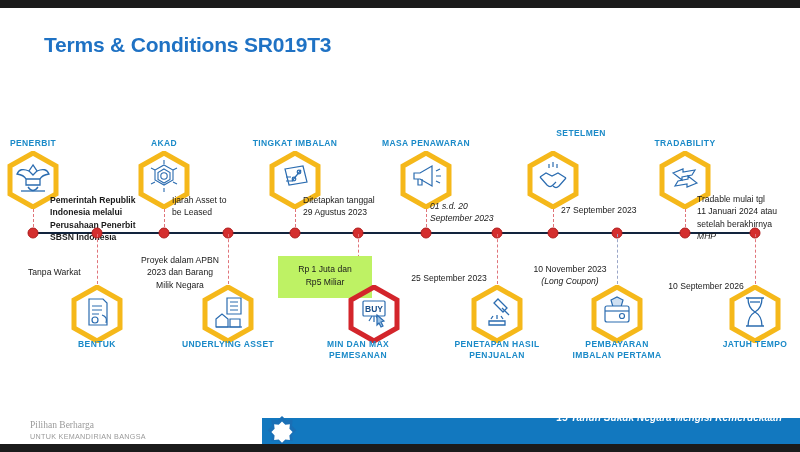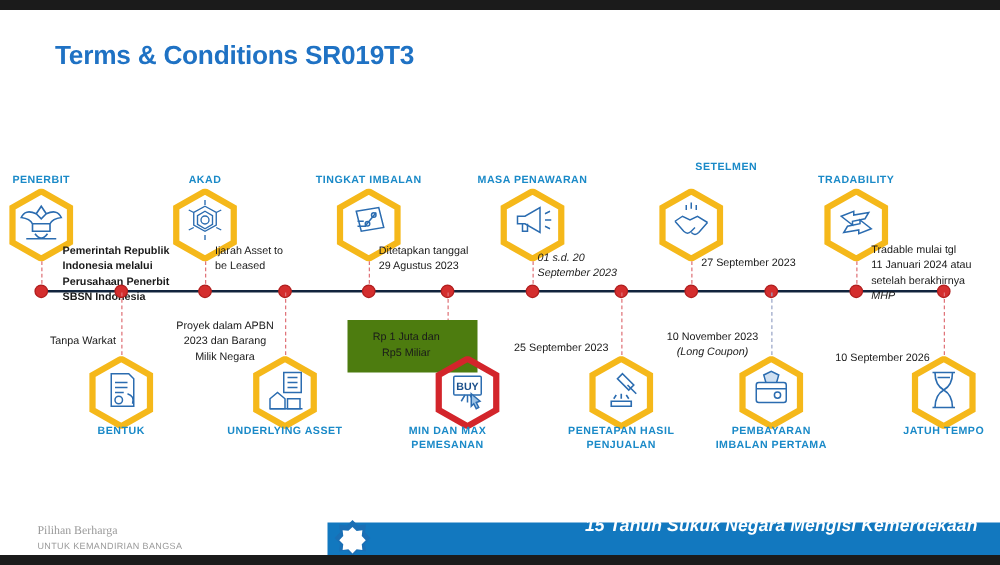--- a/index.html
+++ b/index.html
@@ -45,35 +45,35 @@
     transform:translateX(-50%);white-space:nowrap;
   }
   .cap.wrap{white-space:normal;width:104px;}
   .note{
     position:absolute;font-size:8.6px;color:#1a1a1a;line-height:1.45;
   }
   .note.c{transform:translateX(-50%);text-align:center;}
   .note i{font-style:italic;}
   
   #orangebox{
-    position:absolute;left:278px;top:248px;width:104px;height:42px;
-    background:#4d7c0f;
+    position:absolute;left:278px;top:248px;width:94px;height:42px;
+    background:#bef264;
   }
   #orangebox .txt{
     position:absolute;left:0;top:7px;width:94px;text-align:center;
     font-size:8.6px;color:#1a1a1a;line-height:1.5;
   }
   
   #footbar{
     position:absolute;left:262px;top:410px;width:538px;height:26px;
     background:#1278bf;
   }
   #foottext{
     position:absolute;right:18px;top:404px;
-    font-size:14px;font-weight:bold;font-style:italic;color:#ffffff;
+    font-size:10px;font-weight:bold;font-style:italic;color:#ffffff;
     letter-spacing:0.1px;
   }
   #rosette{position:absolute;left:262px;top:405px;width:40px;height:40px;}
   #brand1{
     position:absolute;left:30px;top:412px;
     font-size:9.5px;color:#9a9a9a;
     font-family:"Liberation Serif", serif;
   }
   #brand2{
     position:absolute;left:30px;top:424px;
@@ -191,21 +191,21 @@
   <div class="dot" style="left:685px;top:225px;"></div>
   <div class="note" style="left:697px;top:185px;width:100px;">
     <span>Tradable mulai tgl</span><br>
     <span>11 Januari 2024 atau</span><br>
     <span>setelah berakhirnya</span><br>
     <i>MHP</i>
   </div>
 
   <div class="dot" style="left:97px;top:225px;"></div>
   <div class="stem" style="left:97px;top:226px;height:50px;"></div>
-  <div class="note" style="left:40px;top:258px;width:70px;text-align:left;">Tanpa Warkat</div>
+  <div class="note" style="left:28px;top:258px;width:70px;text-align:left;">Tanpa Warkat</div>
   <div class="hex" style="left:97px;top:277px;">
     <svg viewBox="0 0 52 58">
       <polygon points="26,2 49,15 49,43 26,56 3,43 3,15" fill="none" stroke="#f5b81a" stroke-width="5"></polygon>
       <g stroke="#2b6cb0" stroke-width="1.2" fill="none">
         <path d="M18 14 h14 l4 4 v22 h-18z"></path>
         <path d="M21 21 h10 M21 25 h10 M21 29 h7"></path>
         <circle cx="24" cy="35" r="3"></circle>
         <path d="M31 30 q6 2 4 8"></path>
       </g>
     </svg>

